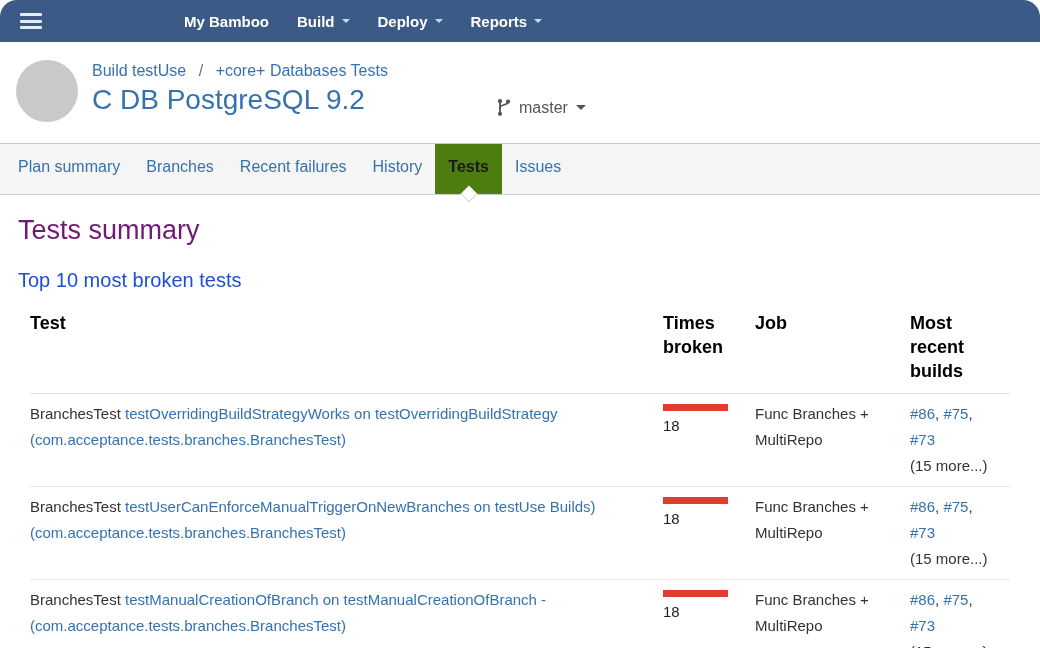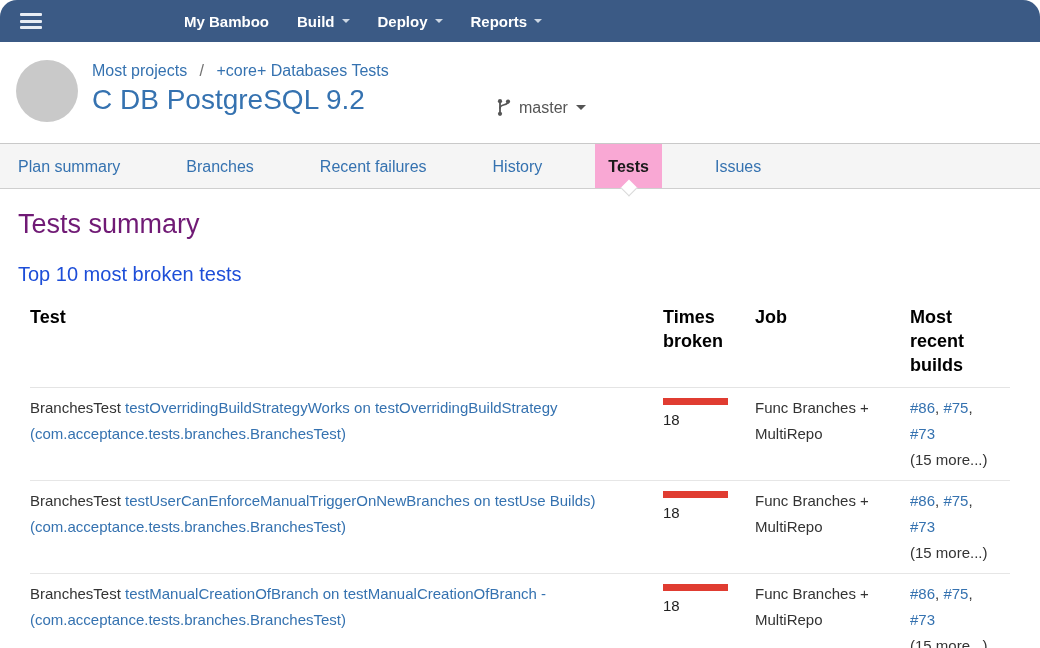--- a/index.html
+++ b/index.html
@@ -78,40 +78,39 @@
   }
   .branch-selector {
     position: absolute; left: 496px; top: 56px;
     display: flex; align-items: center;
     cursor: pointer;
   }
   .branch-selector .branch-name { font-size: 16px; color: #555; margin-left: 7px; }
 
   
   .tab-bar {
-    height: 46px;
+    height: 52px;
     background: #f5f5f5;
     border-top: 1px solid #c9c9c9;
     border-bottom: 1px solid #cfcfcf;
     display: flex;
     padding-left: 5px;
     position: relative;
-    gap: 40px;
   }
   .tab {
     font-size: 16px;
     color: #3572b0;
     line-height: 45px;
     padding: 0 13px;
     cursor: pointer;
     white-space: nowrap;
     position: relative;
   }
   .tab.active {
-    background: #f9a8d4;
+    background: #4d7c0f;
     color: #1a1a1a;
     font-weight: 700;
   }
   .tab-notch {
     position: absolute;
     left: 50%; bottom: -6px;
     width: 12px; height: 12px;
     background: #fff;
     border-right: 1px solid #d9d9d9;
     border-bottom: 1px solid #d9d9d9;
@@ -207,21 +206,21 @@
         <span>Reports</span>
         <span class="caret-light"></span>
       </div>
     </div>
   </div>
 
   <div class="plan-header">
     <div class="avatar"></div>
     <div class="plan-header-text">
       <div class="breadcrumb">
-        <a>Most projects</a>
+        <a>Build testUse</a>
         <span class="crumb-sep">/</span>
         <a>+core+ Databases Tests</a>
       </div>
       <div class="plan-title">C DB PostgreSQL 9.2</div>
     </div>
     <div class="branch-selector">
       <svg width="16" height="19" viewBox="0 0 16 19">
         <g fill="none" stroke="#555" stroke-width="1.8" stroke-linecap="round">
           <path d="M4 4 v11"></path>
           <path d="M4 10 c0-4 8-2.5 8-6"></path>

